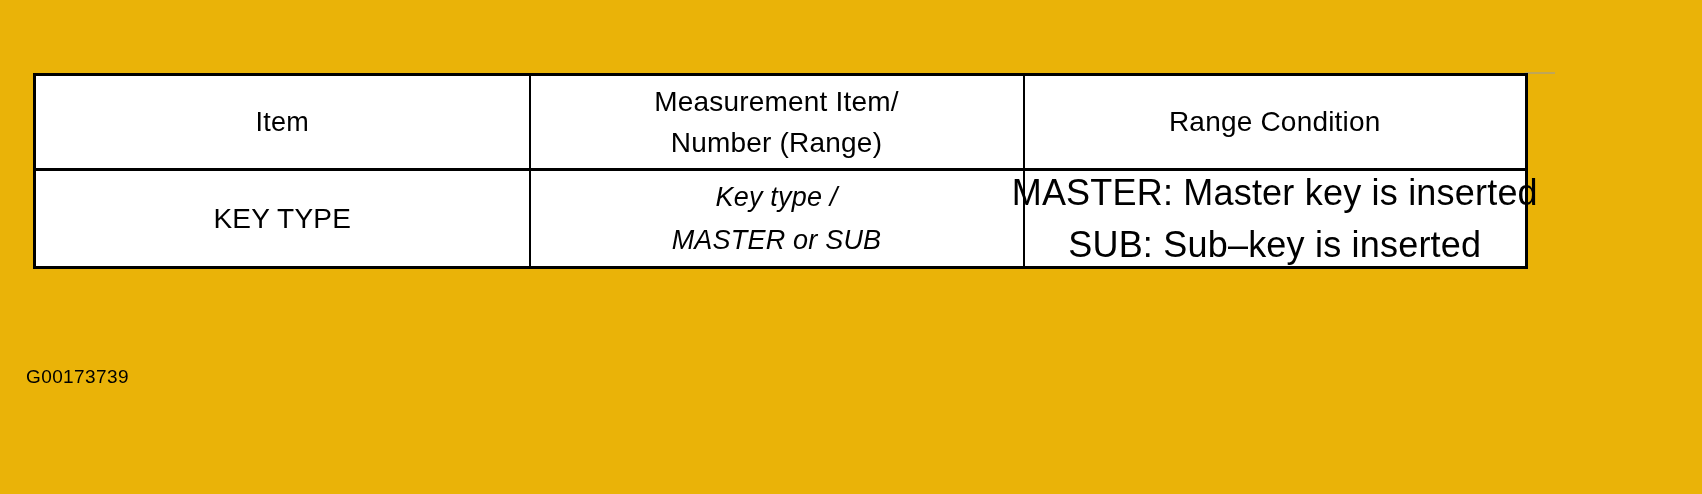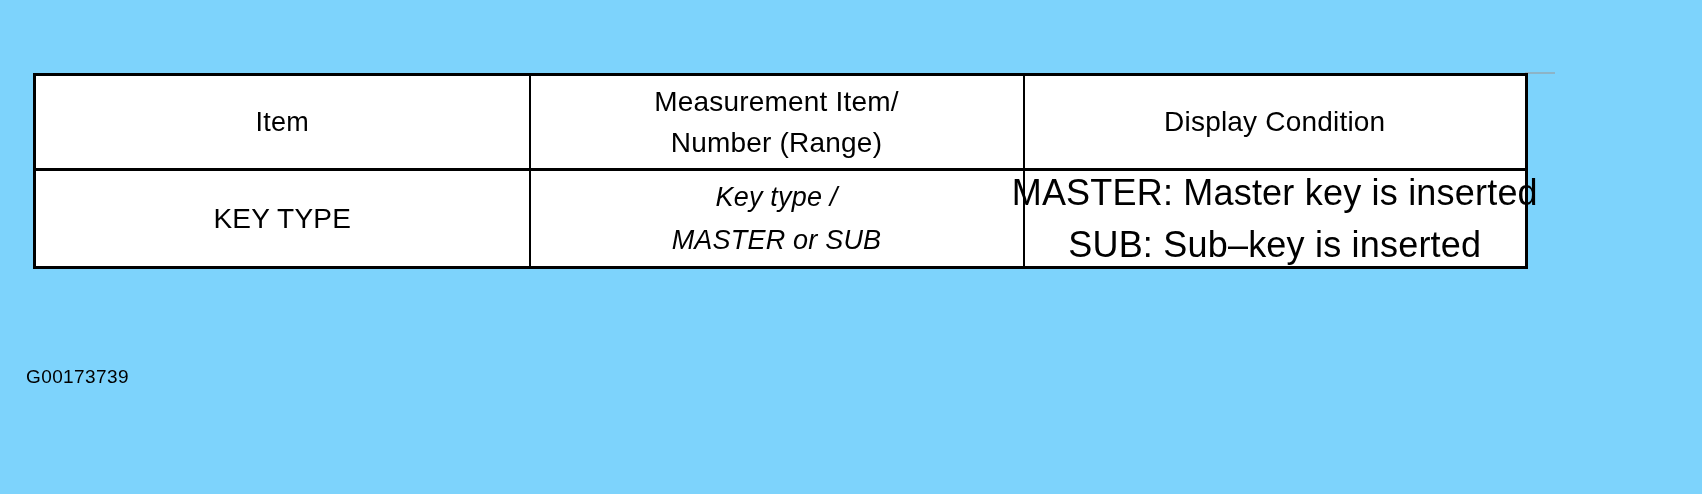--- a/index.html
+++ b/index.html
@@ -13,21 +13,21 @@
     height: 494px;
     overflow: hidden;
     font-family: "Liberation Sans", sans-serif;
     color: #000000;
     -webkit-font-smoothing: none;
   }
   .page {
     position: relative;
     width: 1702px;
     height: 494px;
-    background: #7dd3fc;
+    background: #eab308;
   }
 
   
   .spec-table-wrap {
     position: absolute;
     left: 33px;
     top: 73px;
     width: 1492px;
   }
   table.spec-table {
@@ -126,21 +126,21 @@
             </div>
           </td>
           <td>
             <div class="cell t-head-2">
               <span class="line ln-gap-1">Measurement Item/</span>
               <span class="line">Number (Range)</span>
             </div>
           </td>
           <td>
             <div class="cell t-head-3">
-              <span class="line">Display Condition</span>
+              <span class="line">Range Condition</span>
             </div>
           </td>
         </tr>
 
         <tr class="row-body">
           <td>
             <div class="cell t-itemname">
               <span class="line">KEY TYPE</span>
             </div>
           </td>

